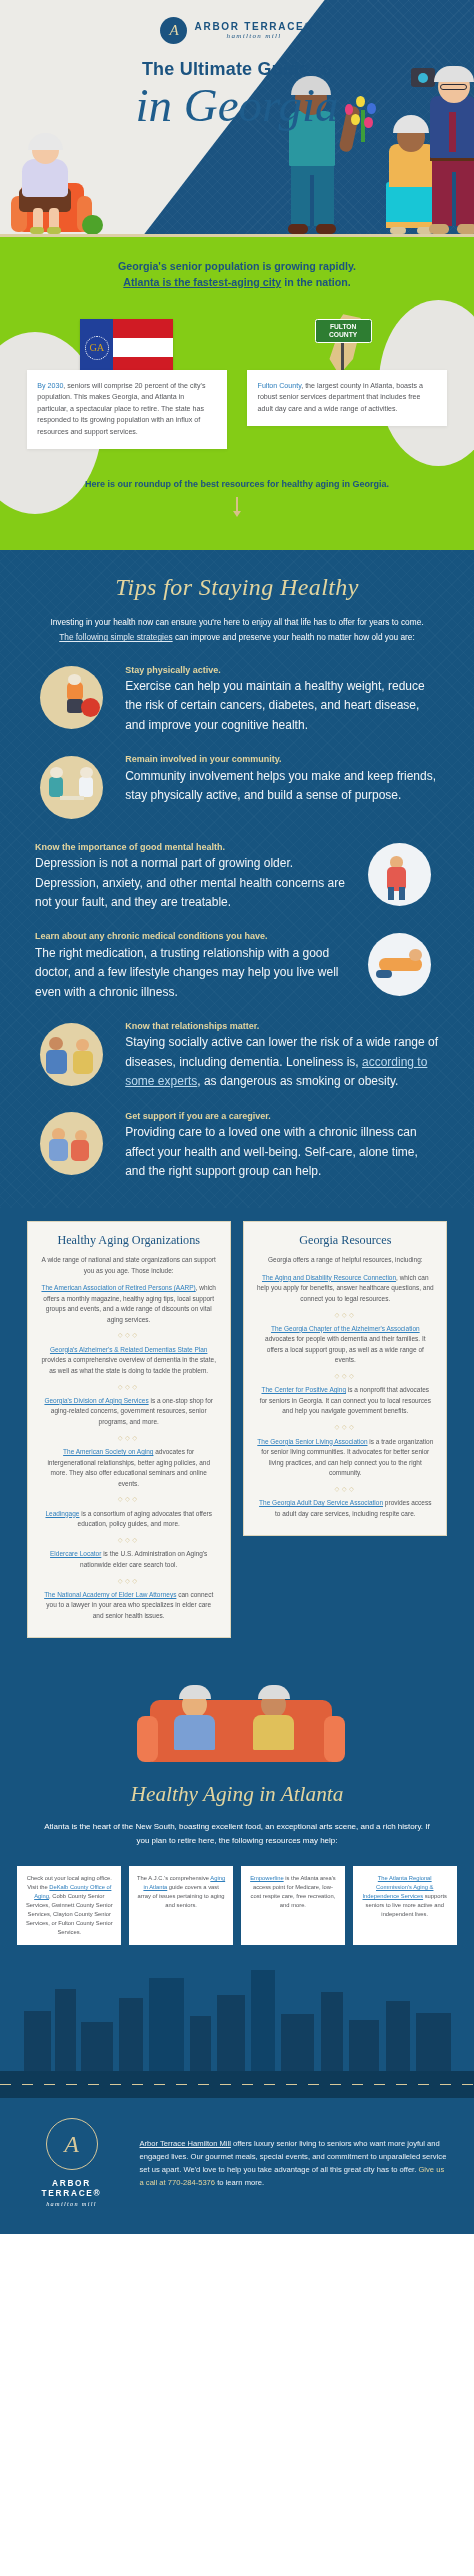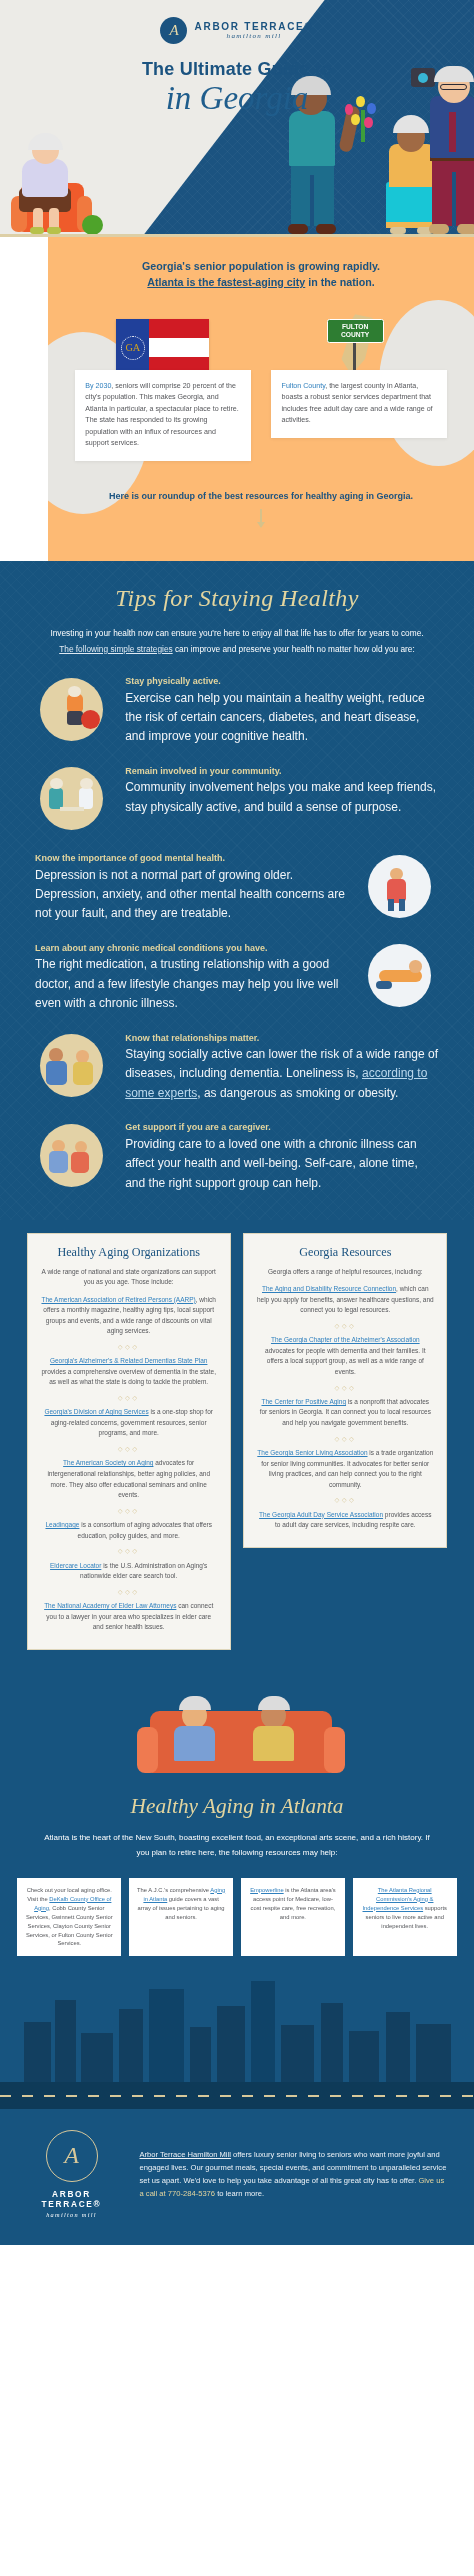--- a/index.html
+++ b/index.html
@@ -46,21 +46,21 @@
   }
   .hero-line1 {
     margin-top: 14.2px; font-size: 18px; font-weight: bold; color: #1b5380;
     letter-spacing: 0.2px;
   }
   .hero-script {
     font-family: "Liberation Serif", serif; font-style: italic;
     color: #1f5d8c; line-height: .95; margin-top: 3.2px;
   }
   .hero-script .l1 { font-size: 41px; display: block; }
-  .hero-script .l2 { font-size: 33px; display: block; margin-top: 3.2px; }
+  .hero-script .l2 { font-size: 47px; display: block; margin-top: 3.2px; }
 
   
   .fig { position: absolute; bottom: 6.3px; }
   .fig .head { border-radius: 50%; }
 
   .p-left { left: 3.2px; bottom: 4.7px; width: 85px; height: 101px; }
   .chair { position:absolute; left:17.4px; bottom:0; width:63px; height:49px; background:#ef5b2b; border-radius:8px 8px 3.2px 3.2px;}
   .chair:before{content:"";position:absolute;left:-9.5px;bottom:0;width:16px;height:36px;background:#f0793f;border-radius:7.1px;}
   .chair:after{content:"";position:absolute;right:-8px;bottom:0;width:14.2px;height:36px;background:#f0793f;border-radius:7.1px;}
   .p-left .torso{position:absolute;left:19px;bottom:35px;width:46px;height:38px;background:#d6d4ee;border-radius:12.6px 12.6px 4.7px 4.7px;}
@@ -106,23 +106,22 @@
   .p-c .gap{position:absolute;left:24.5px;bottom:8px;width:4px;height:54px;background:#1b5380;}
   .p-c .shoe{position:absolute;bottom:0;width:20px;height:9.5px;background:#c8a36e;border-radius:4.7px;}
   .p-c .shoe.a{left:1.6px;} .p-c .shoe.b{left:30px;}
   .camera{position:absolute;left:411px;bottom:150px;width:24px;height:19px;background:#3a3a46;border-radius:3.2px;}
   .camera:after{content:"";position:absolute;left:7.1px;top:4.7px;width:10.3px;height:10.3px;border-radius:50%;background:#38b6d6;}
 
   .hero-baseline{position:absolute;left:0;right:0;bottom:0;height:3.2px;background:#ddcfa6;z-index:4;}
 
   
   .stats {
-    position: relative; background: #fdba74; padding: 20.5px 0 32px;
+    position: relative; background: #84cc16; padding: 20.5px 0 32px;
     overflow: hidden;
-    margin-left: 48px;
   }
   .stats .ghost {
     position: absolute; border-radius: 50%; background: #e7e6e2;
   }
   .stats-head {
     position: relative; z-index: 2; text-align: center;
     font-size: 10.7px; font-weight: bold; line-height: 1.55; color: #1b5380;
   }
   .u { text-decoration: underline; }
   .lnk { color: #2e7fbd; }

